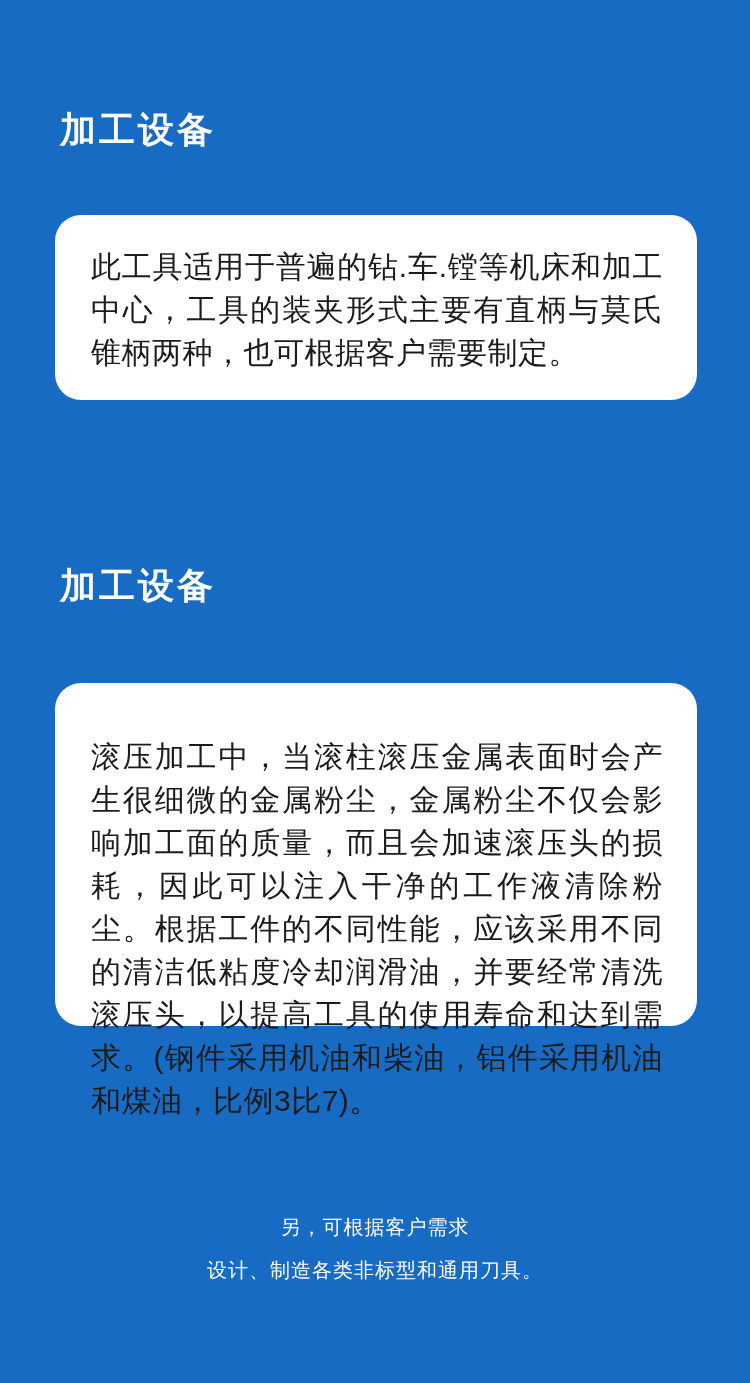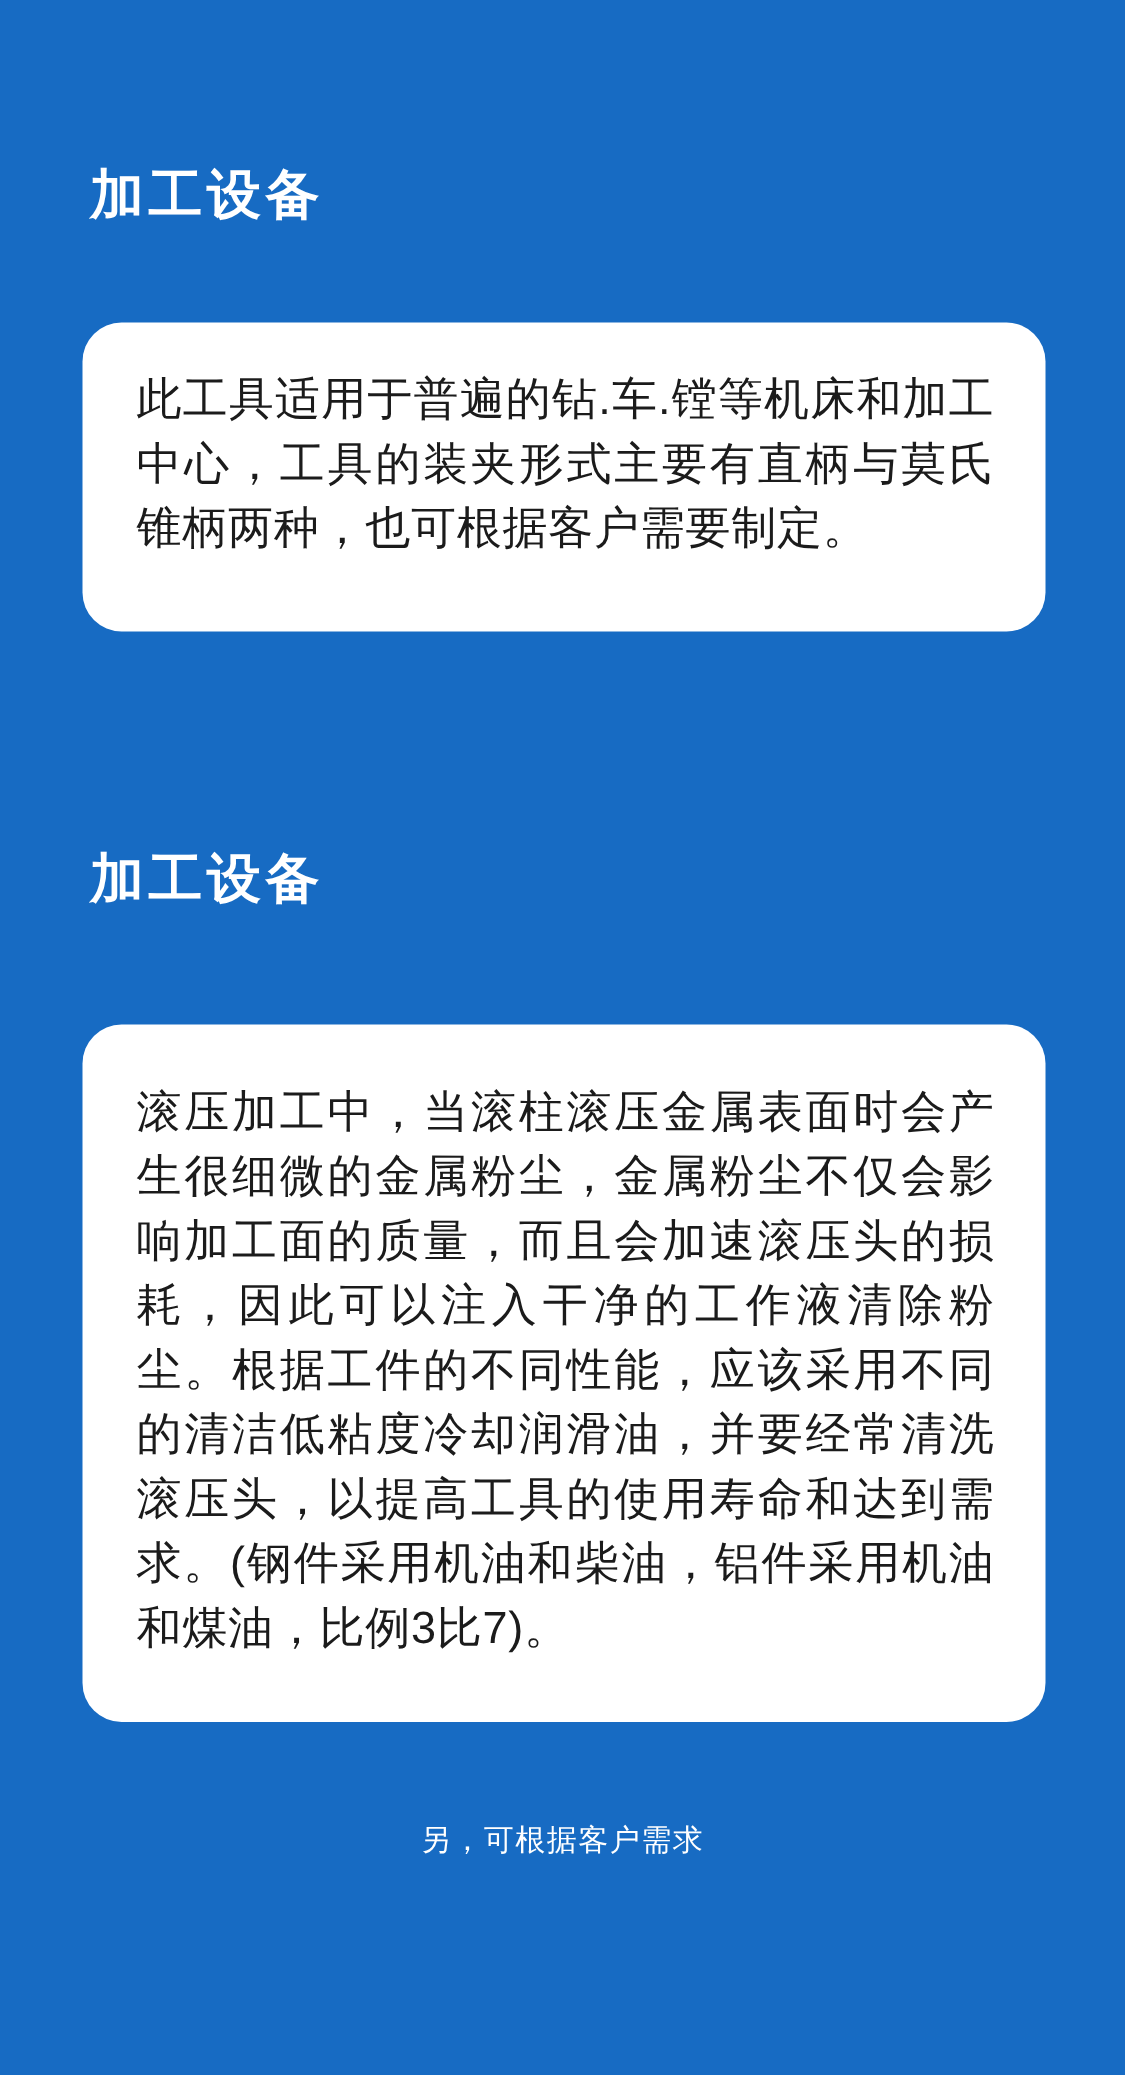--- a/index.html
+++ b/index.html
@@ -29,26 +29,26 @@
     position: absolute;
     left: 55px;
     width: 642px;
     background: #FFFFFF;
     border-radius: 26px;
     box-sizing: border-box;
     padding: 30px 34px 20px 36px;
   }
   .card-1 {
     top: 215px;
-    height: 206px;
+    height: 185px;
   }
   .card-2 {
     top: 683px;
-    height: 465px;
-    padding-top: 37px;
+    height: 343px;
+    padding-top: 52px;
   }
   .card-body {
     color: #1B1B1B;
     font-size: 30px;
     line-height: 43px;
     letter-spacing: 0.5px;
     text-align: justify;
     text-justify: inter-ideograph;
   }
   .footer-note {
@@ -75,15 +75,16 @@
   </div>
 
   <h1 class="section-heading heading-2">加工设备</h1>
 
   <div class="info-card card-2">
     <p class="card-body" style="margin:0;">滚压加工中，当滚柱滚压金属表面时会产生很细微的金属粉尘，金属粉尘不仅会影响加工面的质量，而且会加速滚压头的损耗，因此可以注入干净的工作液清除粉尘。根据工件的不同性能，应该采用不同的清洁低粘度冷却润滑油，并要经常清洗滚压头，以提高工具的使用寿命和达到需求。(钢件采用机油和柴油，铝件采用机油和煤油，比例3比7)。</p>
   </div>
 
   <div class="footer-note">
     <div>另，可根据客户需求</div>
+    <div>设计、制造各类非标型和通用刀具。</div>
   </div>
 
 </div>
 
 </body></html>

